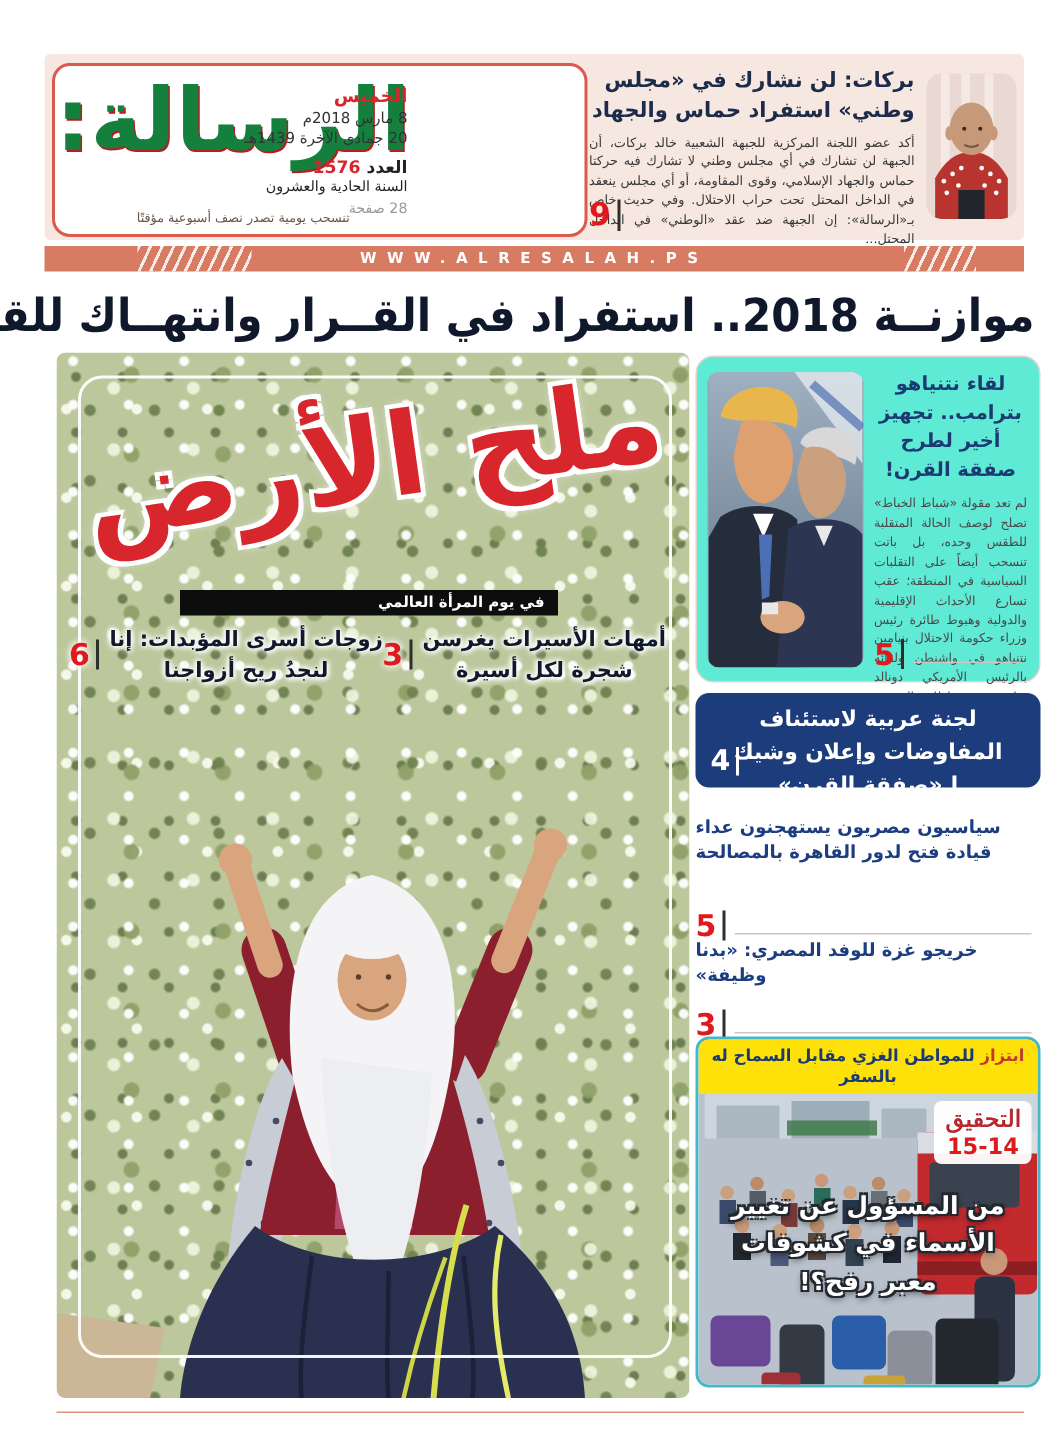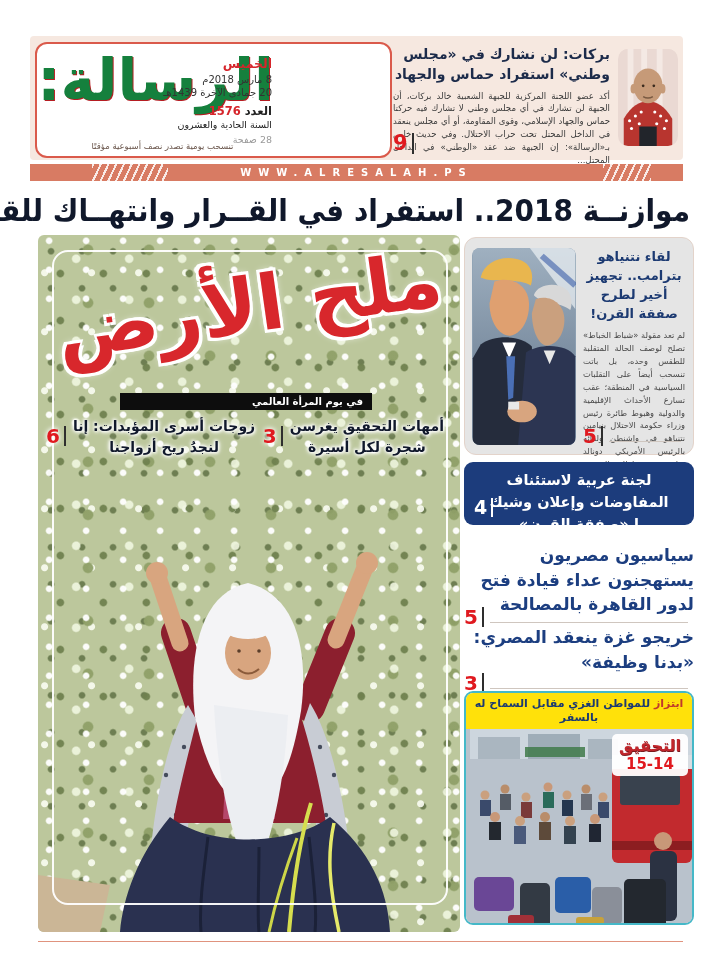--- a/index.html
+++ b/index.html
@@ -77,54 +77,54 @@
   .feature-sub{position:absolute;display:flex;align-items:center;gap:7px;}
   .fs-right{top:181px;right:16px;}
   .fs-left{top:181px;left:8px;}
   .fs-text{color:#10182b;font-weight:bold;font-size:14px;line-height:1.5;text-align:center;
            text-shadow:0 0 4px #fff,0 0 6px #fff,1px 1px 3px #fff,-1px -1px 3px #fff;}
   .fs-page{font-size:20px;margin-bottom:2px;text-shadow:0 0 4px #fff,0 0 6px #fff;}
   .feature svg{position:absolute;left:0;top:0;}
 
   
   .sidebar{position:absolute;right:13px;top:235px;width:230px;height:697px;}
-  .sb-box1{position:absolute;top:2px;left:0;right:0;height:218px;background:#e5e5e5;
+  .sb-box1{position:absolute;top:2px;left:0;right:0;height:218px;background:#5eead4;
            border:1.5px solid #e3d3ca;border-radius:12px;box-sizing:border-box;padding:8px 7px;}
   .sb1-photo{position:absolute;left:7px;top:10px;width:104px;height:197px;border-radius:8px;
              overflow:hidden;background:#8fa3b5;}
   .sb1-text{position:absolute;right:8px;left:118px;top:10px;bottom:8px;}
   .sb1-headline{color:#1c3a72;font-weight:bold;font-size:13px;line-height:1.45;text-align:center;}
   .sb1-body{margin-top:6px;font-size:8.3px;color:#4a4a4a;line-height:1.55;text-align:justify;}
   .sb1-pageline{position:absolute;bottom:0;left:0;right:4px;display:flex;align-items:flex-end;}
   .rule{flex:1;border-top:1px solid #cfc6bf;margin-bottom:4px;margin-left:6px;}
   .sb-num{font-size:20px;}
 
   .sb-blue{position:absolute;top:227px;left:0;right:0;height:63px;background:#1c3c7c;
            border-radius:9px;color:#fff;font-weight:bold;font-size:14.5px;line-height:1.5;
            text-align:center;box-sizing:border-box;padding:8px 10px 6px;}
   .sb-blue .pageref{position:absolute;left:10px;bottom:8px;font-size:19px;}
 
-  .sb-art{position:absolute;left:0;right:0;color:#1c3e80;font-weight:bold;font-size:17px;
-          line-height:1.45;text-align:right;}
+  .sb-art{position:absolute;left:0;right:0;color:#1c3e80;font-weight:bold;font-size:12px;
+          line-height:1.45;text-align:left;}
   .sb-art3{top:308px;}
   .sb-art4{top:390px;}
   .num-line{position:absolute;left:0;right:6px;display:flex;align-items:flex-end;}
   .nl3{top:372px;}
   .nl4{top:438px;}
 
   .sb-invest{position:absolute;top:456px;left:0;right:0;height:234px;border:2px solid #45b8c8;
              border-radius:9px;overflow:hidden;box-sizing:border-box;background:#fff;
              display:flex;flex-direction:column;}
   .invest-banner{background:#ffe10a;color:#1c3a72;font-weight:bold;font-size:11px;
                  text-align:center;padding:4px 2px 3px;line-height:1.3;}
   .invest-banner .accent{color:#c0392b;margin-top:24px;}
   .invest-photo{position:relative;flex:1;background:#b9c2cc;overflow:hidden;}
   .invest-label{position:absolute;top:5px;right:4px;background:rgba(255,255,255,.95);
                 border-radius:5px;padding:2px 7px 3px;text-align:center;z-index:3;}
-  .invest-label .word{color:#c1272d;font-weight:bold;font-size:16px;line-height:1.1;
+  .invest-label .word{color:#c1272d;font-weight:normal;font-size:16px;line-height:1.1;
                       text-shadow:0.5px 0.5px 0 #7a1a1e;}
   .invest-label .pages{display:block;color:#e0191f;font-weight:bold;font-size:15px;direction:ltr;}
   .invest-headline{position:absolute;top:62px;left:8px;right:8px;z-index:3;color:#fff;
                    font-weight:bold;font-size:16.5px;line-height:1.55;text-align:center;
                    text-shadow:-1.5px -1.5px 0 #23282f,1.5px -1.5px 0 #23282f,
                                -1.5px 1.5px 0 #23282f,1.5px 1.5px 0 #23282f,0 2px 5px rgba(0,0,0,.7);}
 
   .bottom-rule{position:absolute;left:38px;right:24px;top:941px;border-top:1.5px solid #e0937e;}
 </style>
 </head>
@@ -245,21 +245,21 @@
       <path d="M271,602 C276,647 279,677 277,697" stroke="#1b2138" stroke-width="3" fill="none"></path>
 
       <path d="M251,697 C256,640 263,600 273,568" stroke="#d6de4e" stroke-width="4" fill="none"></path>
       <path d="M301,697 C291,650 289,620 296,588" stroke="#e6ea6a" stroke-width="3.5" fill="none"></path>
       <path d="M231,697 C239,660 249,630 259,603" stroke="#cdd648" stroke-width="3" fill="none"></path>
     </svg>
     <div class="feature-border"></div>
     <div class="feature-title">ملح الأرض</div>
     <div class="feature-kicker">في يوم المرأة العالمي</div>
     <div class="feature-sub fs-right">
-      <div class="fs-text pre">أمهات التحقيق يغرسن
+      <div class="fs-text pre">أمهات الأسيرات يغرسن
 شجرة لكل أسيرة</div>
       <span class="pageref fs-page">3</span>
     </div>
     <div class="feature-sub fs-left">
       <div class="fs-text pre">زوجات أسرى المؤبدات: إنا
 لنجدُ ريح أزواجنا</div>
       <span class="pageref fs-page">6</span>
     </div>
   </div>
 
@@ -307,21 +307,21 @@
       <span>لجنة عربية لاستئناف المفاوضات وإعلان وشيك لـ«صفقة القرن»</span>
       <span class="pageref white">4</span>
     </div>
 
     <div class="sb-art sb-art3">سياسيون مصريون يستهجنون عداء قيادة فتح لدور القاهرة بالمصالحة</div>
     <div class="num-line nl3">
       <span class="rule"></span>
       <span class="pageref sb-num">5</span>
     </div>
 
-    <div class="sb-art sb-art4">خريجو غزة ينعقد المصري: «بدنا وظيفة»</div>
+    <div class="sb-art sb-art4">خريجو غزة للوفد المصري: «بدنا وظيفة»</div>
     <div class="num-line nl4">
       <span class="rule"></span>
       <span class="pageref sb-num">3</span>
     </div>
 
     <div class="sb-invest">
       <div class="invest-banner">
         <span class="accent">ابتزاز</span><span> للمواطن الغزي مقابل السماح له بالسفر</span>
       </div>
       <div class="invest-photo">
@@ -372,18 +372,19 @@
           <rect x="85" y="148" width="36" height="36" rx="5" fill="#2a5ea8"></rect>
           <rect x="122" y="158" width="30" height="38" rx="5" fill="#8a8f99"></rect>
           <rect x="154" y="150" width="42" height="48" rx="5" fill="#23282f"></rect>
           <rect x="38" y="186" width="26" height="16" rx="3" fill="#a03038"></rect>
           <rect x="106" y="188" width="28" height="14" rx="3" fill="#c8a23a"></rect>
         </svg>
         <div class="invest-label">
           <span class="word">التحقيق</span>
           <span class="pages" dir="ltr">15-14</span>
         </div>
+        <div class="invest-headline">من المسؤول عن تغيير الأسماء في كشوفات معبر رفح؟!</div>
       </div>
     </div>
   </div>
 
   <div class="bottom-rule"></div>
 </div>
 
 </body></html>

